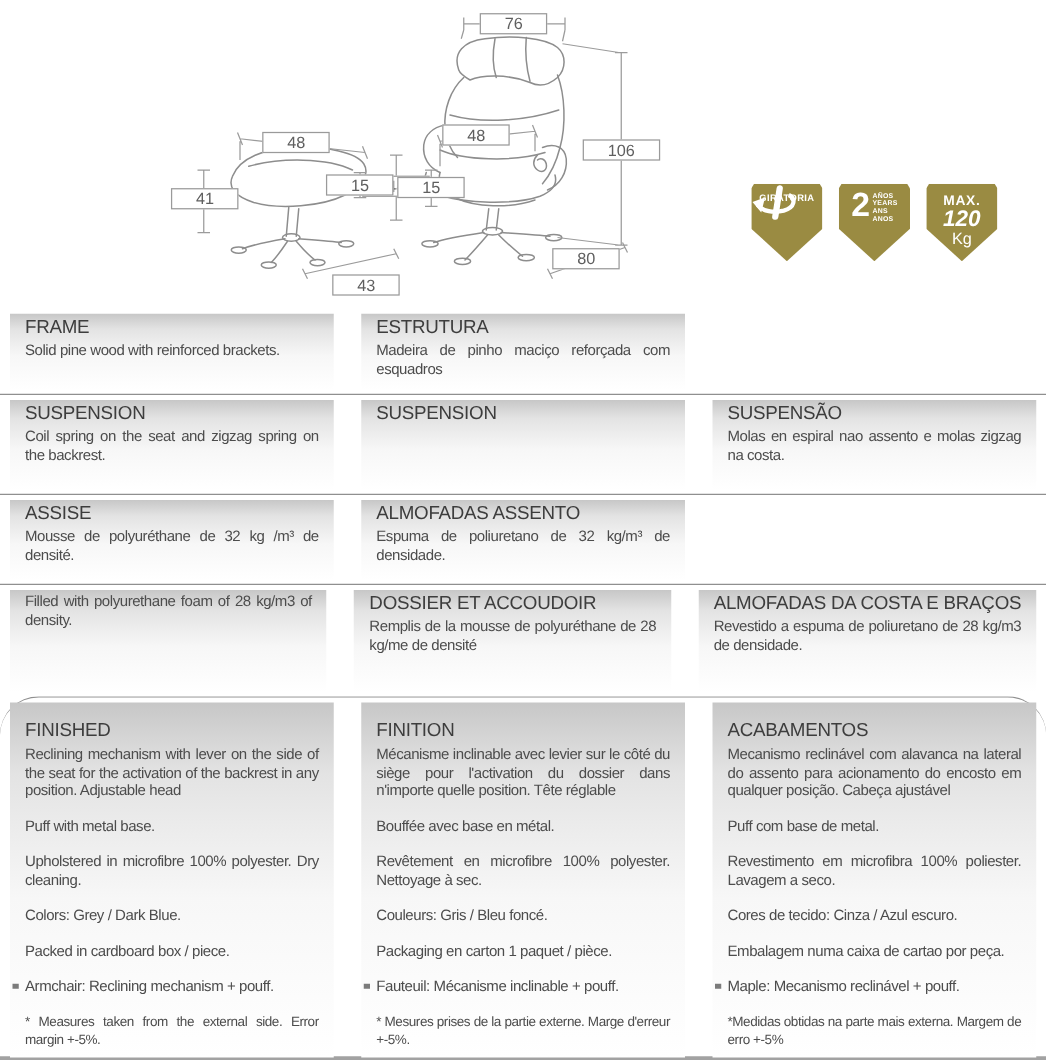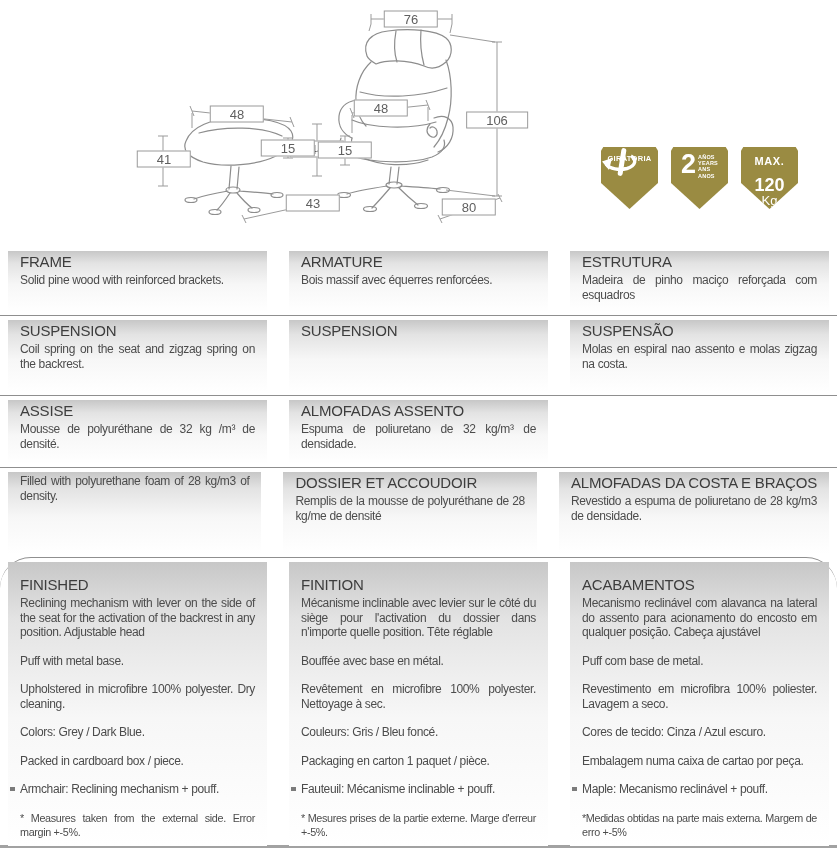--- a/index.html
+++ b/index.html
@@ -26,21 +26,21 @@
     overflow:hidden;
   }
   .b1-title { font-size:7.5px; font-weight:bold; letter-spacing:.3px; margin-top:7px; }
   .b1-icon  { margin-top:1px; }
   .b2-top { display:flex; justify-content:center; align-items:flex-start; margin-top:5px; }
   .b2-num { font-size:27px; font-weight:bold; line-height:25px; }
   .b2-words { text-align:left; margin-left:2px; margin-top:2px; }
   .b2-words div { font-size:5.5px; font-weight:bold; line-height:6.2px; letter-spacing:.2px; }
   .b2-check { margin-top:0px; }
   .b3-max { font-size:11px; font-weight:bold; letter-spacing:.6px; margin-top:8px; }
-  .b3-120 { font-size:18px; font-weight:bold; line-height:17px; margin-top:10px; }
+  .b3-120 { font-size:18px; font-weight:bold; line-height:17px; margin-top:0;font-style:italic; }
   .b3-kg  { font-size:13px; font-weight:normal; line-height:13px; }
 
   
   .spec-table { width:837px; }
   .trow {
     display:grid; grid-template-columns:1fr 1fr 1fr; column-gap:22px;
     padding:4px 8px 3px; box-sizing:border-box;
   }
   .trow + .trow { border-top:1.5px solid #8f8f8f; }
   .row-frame    { height:68px; }
@@ -154,21 +154,21 @@
 
     <span class="dim-label" style="left:411px;top:19px;">76</span>
     <span class="dim-label" style="left:497px;top:120px;">106</span>
     <span class="dim-label" style="left:381px;top:108px;">48</span>
     <span class="dim-label" style="left:317px;top:149px;">44</span>
     <span class="dim-label" style="left:345px;top:150px;">15</span>
     <span class="dim-label" style="left:469px;top:207px;">80</span>
     <span class="dim-label" style="left:237px;top:114px;">48</span>
     <span class="dim-label" style="left:164px;top:159px;text-align:right;">41</span>
     <span class="dim-label" style="left:288px;top:148px;">15</span>
-    <span class="dim-label" style="left:293px;top:203px;margin-left:20px;">43</span>
+    <span class="dim-label" style="left:293px;top:228px;">43</span>
 
     <div class="badges">
       <div class="badge">
         <div class="b1-title">GIRATORIA</div>
         <div class="b1-icon">
           <svg width="40" height="36" viewBox="0 0 40 36">
             <rect x="18.5" y="1" width="5" height="28" rx="2.5" fill="#fff" transform="rotate(9 21 15)"></rect>
             <path d="M30,9 C36,12 35,19 26,21.5 C18,23.5 9,22 5,17" stroke="#fff" stroke-width="3.4" fill="none"></path>
             <path d="M11,11 L1,14.5 L8,23 Z" fill="#fff"></path>
           </svg>
@@ -197,24 +197,20 @@
   </div>
 
   <div class="spec-table">
 
     <div class="trow row-frame">
       <div class="tcell">
         <h3>FRAME</h3>
         <p>Solid pine wood with reinforced brackets.</p>
       </div>
       <div class="tcell">
-        <h3>ARMATURE</h3>
-        <p>Bois massif avec équerres renforcées.</p>
-      </div>
-      <div class="tcell">
         <h3>ESTRUTURA</h3>
         <p>Madeira de pinho maciço reforçada com esquadros</p>
       </div>
     </div>
 
     <div class="trow row-susp">
       <div class="tcell">
         <h3>SUSPENSION</h3>
         <p>Coil spring on the seat and zigzag spring on the backrest.</p>
       </div>

